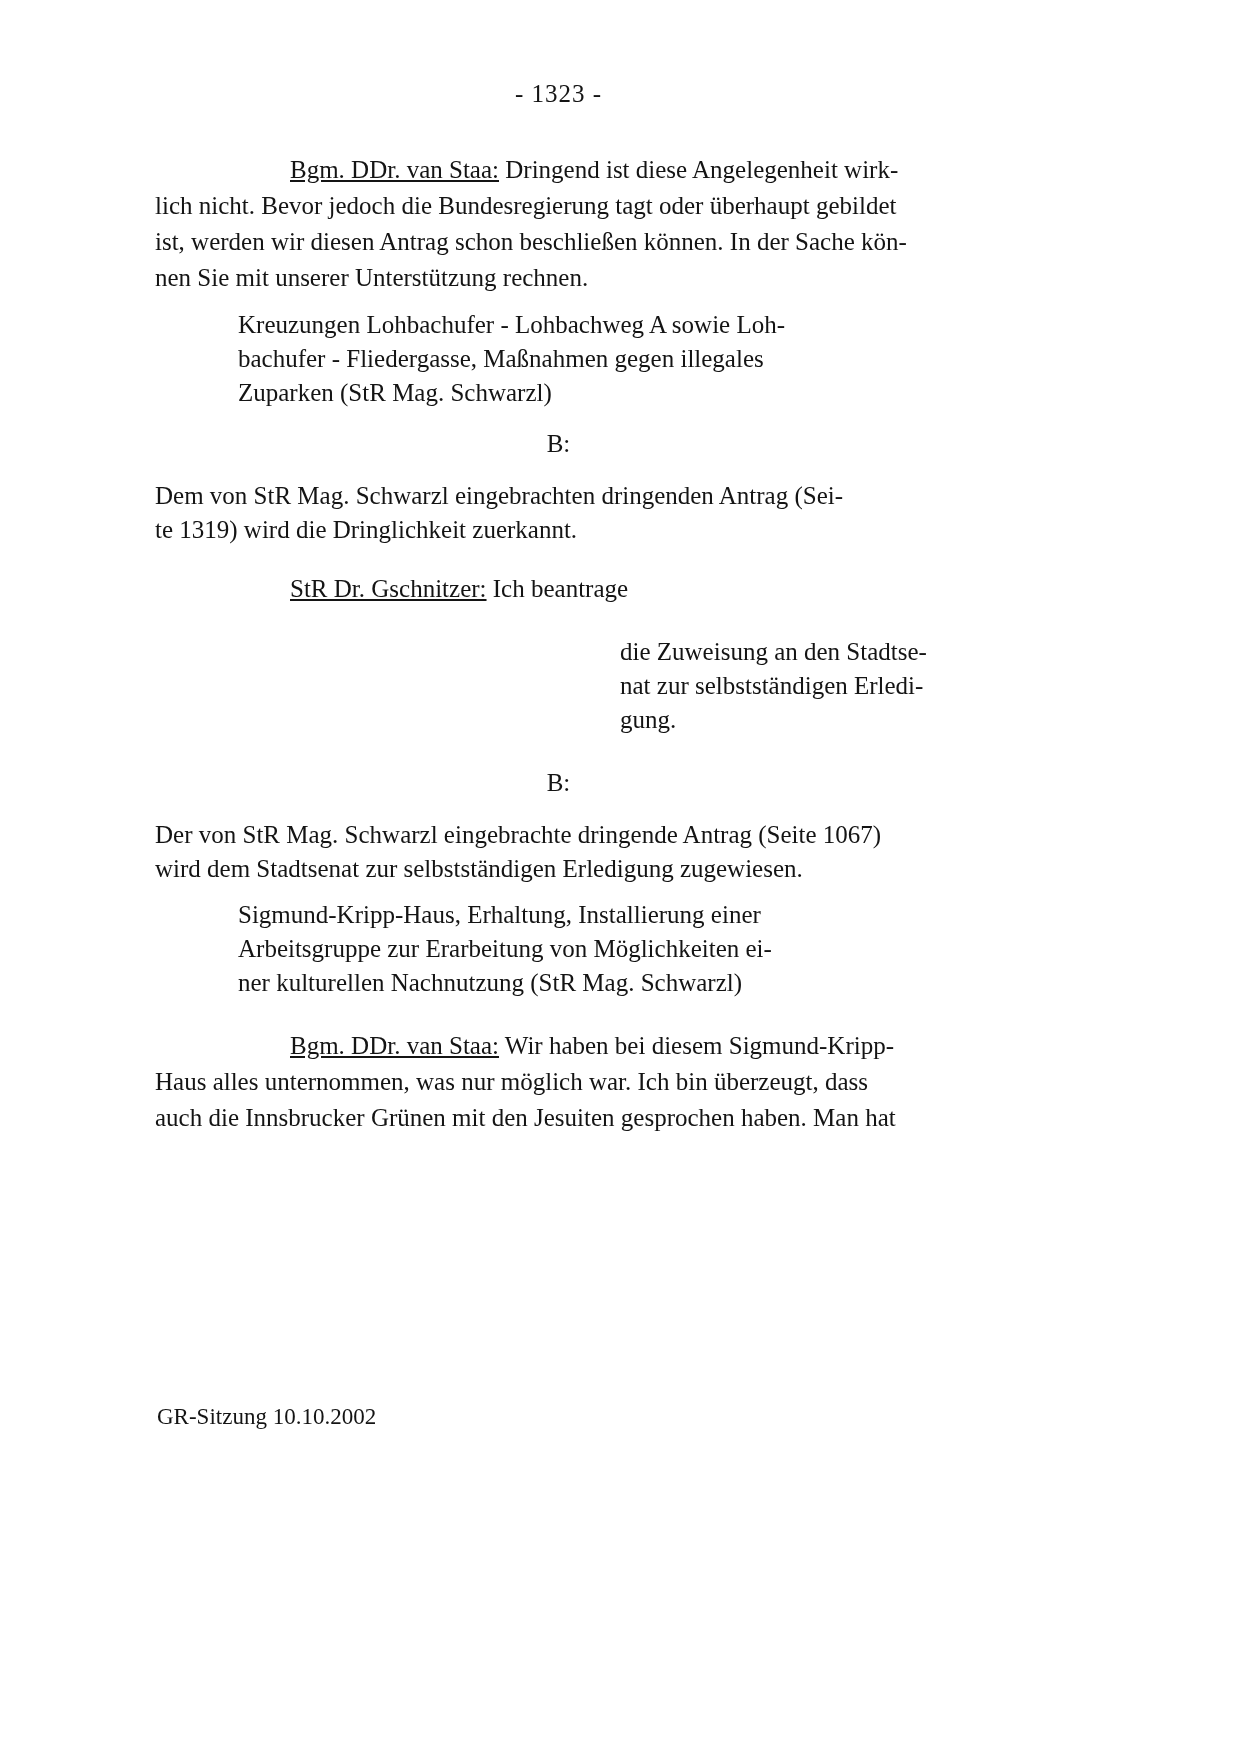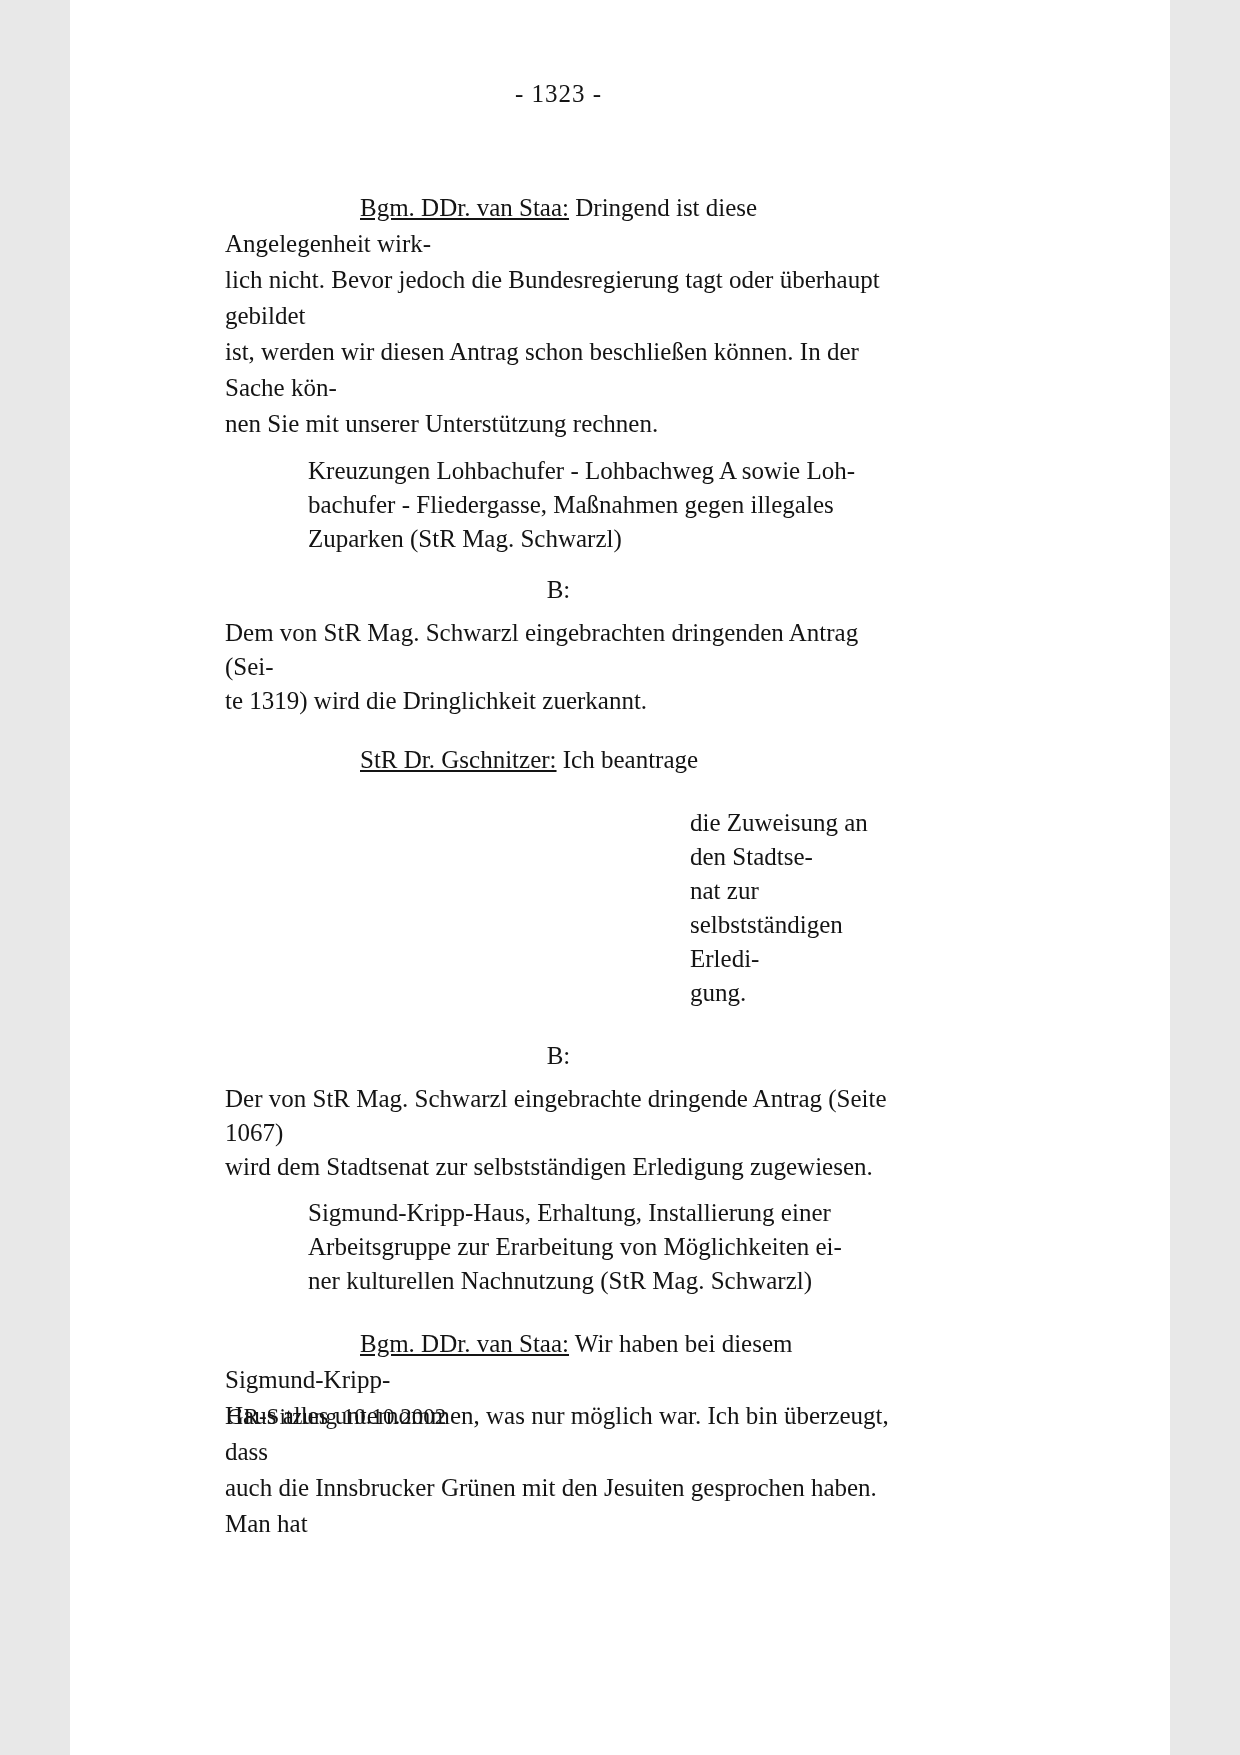--- a/index.html
+++ b/index.html
@@ -1,35 +1,35 @@
 <!DOCTYPE html>
 <html><head>
 <meta charset="utf-8">
 <style>
   html, body { margin: 0; padding: 0; background: #e8e8e8; }
   .page {
     position: relative;
-    width: 1100px;
+    width: 1240px;
     height: 1755px;
     margin: 0 auto;
     background: #ffffff;
     color: #141414;
     font-family: "Liberation Serif", "DejaVu Serif", serif;
     font-size: 25px;
     line-height: 36px;
     box-sizing: border-box;
     padding: 76px 278px 0 155px;
     overflow: hidden;
   }
   .page-number {
     text-align: center;
     letter-spacing: 1px;
   }
   .speaker-para {
-    margin-top: 78px;
+    margin-top: 40px;
     text-indent: 135px;
     text-align: left;
   }
   .speaker-name { text-decoration: underline; }
   .rest-lines {
     display: block;
     text-indent: 0;
     white-space: pre-line;
   }
   .section-heading {
@@ -44,21 +44,21 @@
     margin-top: 12px;
     margin-left: 83px;
     white-space: pre-line;
     line-height: 34px;
   }
   .decision-label {
     margin-top: 16px;
     text-align: center;
   }
   .decision-text {
-    margin-top: 8px;
+    margin-top: 17px;
     white-space: pre-line;
     line-height: 34px;
   }
   .single-speaker-line {
     margin-top: 24px;
     text-indent: 135px;
   }
   .motion-block {
     margin-top: 28px;
     margin-left: 465px;

